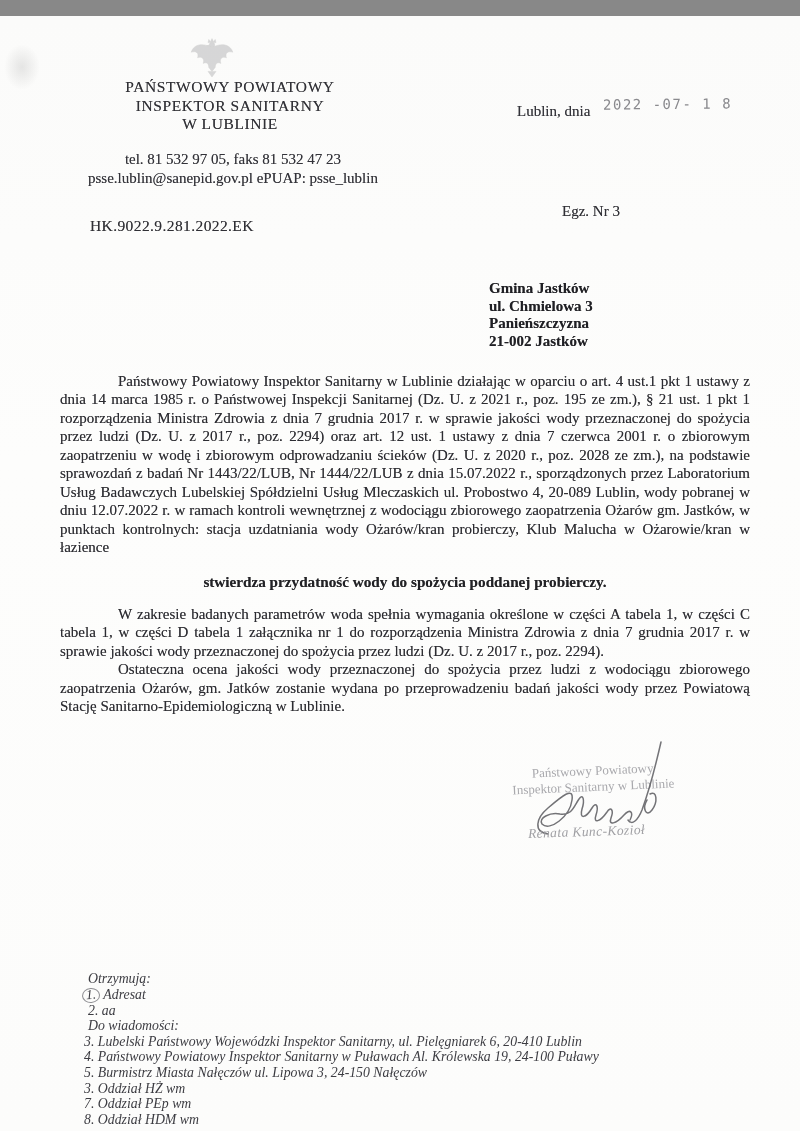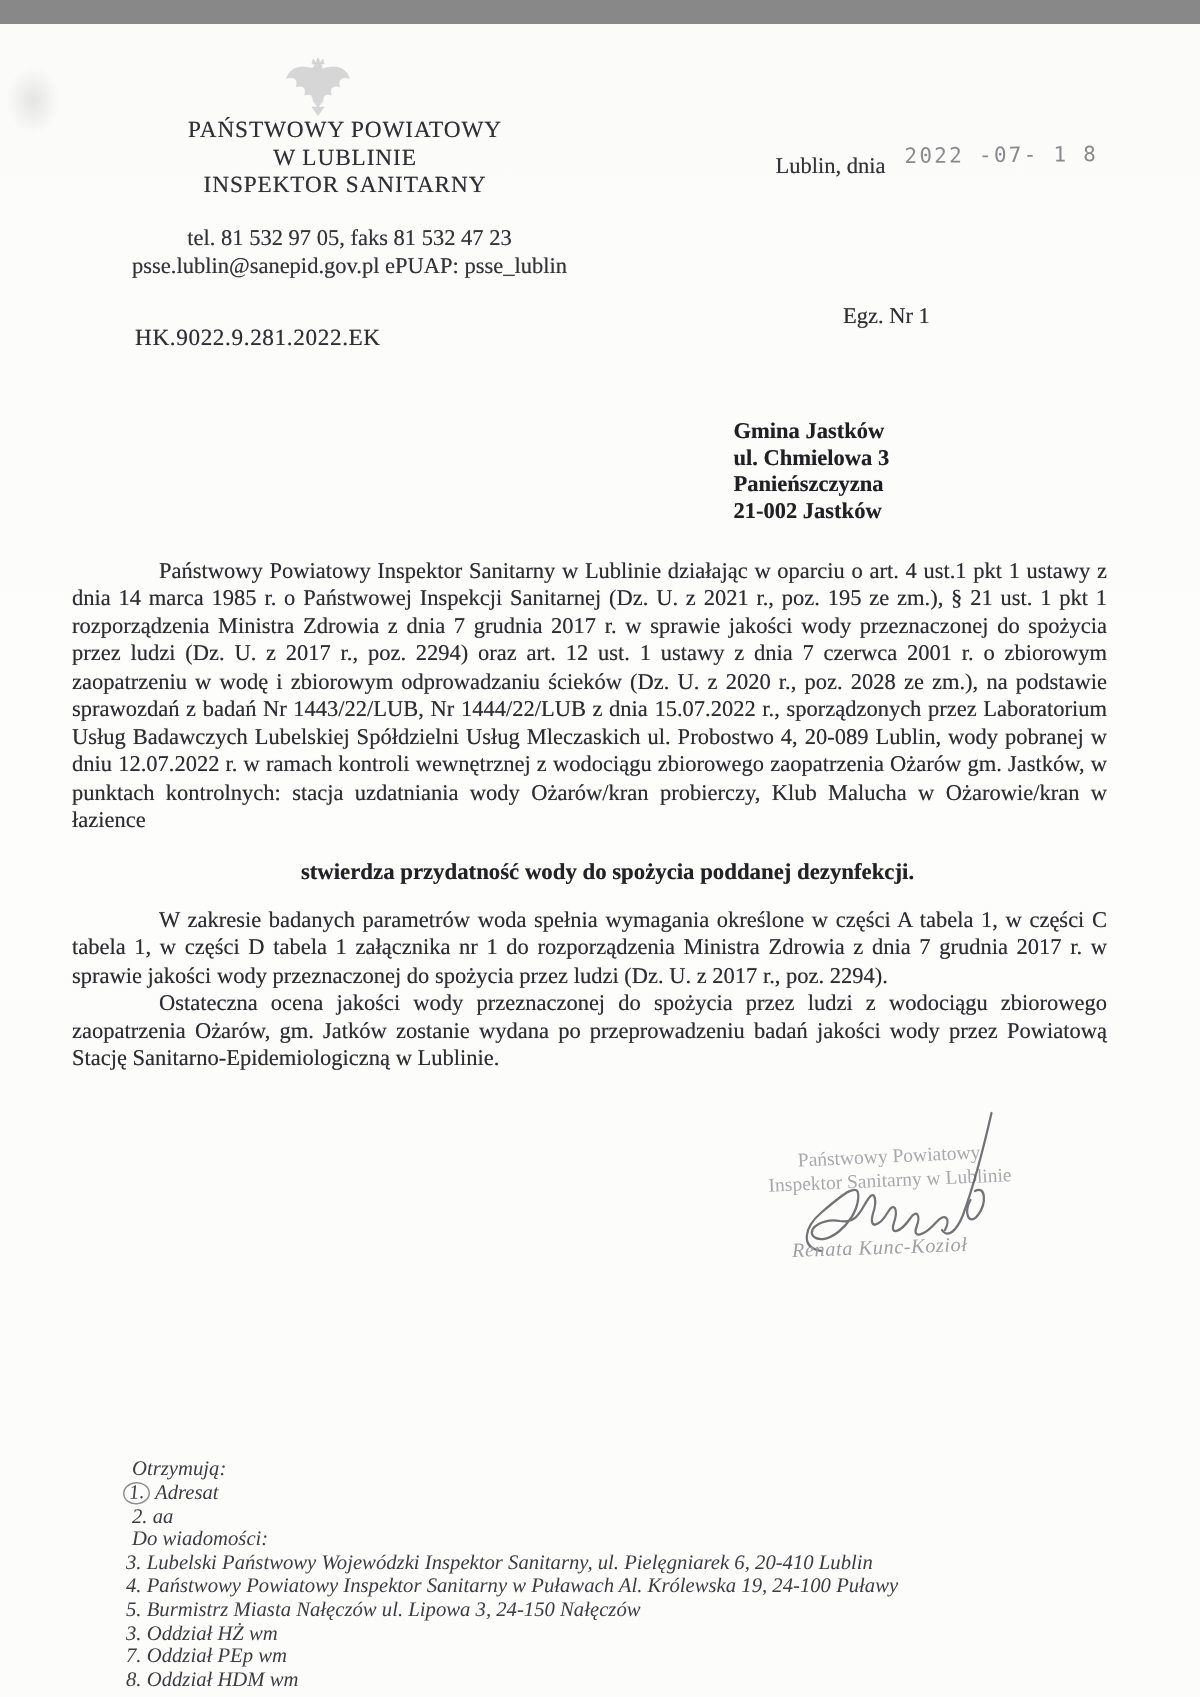--- a/index.html
+++ b/index.html
@@ -28,21 +28,21 @@
     font-size:15px;line-height:18.5px;color:#33333a;}
   .case-number{left:90px;top:201px;font-size:15.5px;letter-spacing:.4px;color:#2f2f35;}
 
   .place-date{left:517px;top:87px;font-size:15px;color:#33333a;}
   .date-stamp{left:603px;top:80px;font-family:"DejaVu Sans Mono",monospace;
     font-size:14px;letter-spacing:1.5px;color:#8a8a8e;transform:rotate(-.6deg);}
   .copy-number{left:562px;top:187px;font-size:15px;color:#303036;}
 
   .recipient{left:489px;top:264px;font-weight:bold;font-size:15px;line-height:17.6px;color:#1f1f24;}
 
-  .body-text{left:48px;width:690px;font-size:15px;line-height:18.45px;
+  .body-text{left:60px;width:690px;font-size:15px;line-height:18.45px;
     text-align:justify;color:#2c2c32;}
   .body-text p{margin:0;text-indent:58px;}
   .para1{top:356px;}
   .statement{left:60px;top:557px;width:690px;text-align:center;
     font-weight:bold;font-size:15.2px;color:#222226;}
   .para23{top:589px;}
   .stamp-block{left:503px;top:747px;width:180px;text-align:center;
     font-size:13px;line-height:15.5px;color:#a9a9ad;transform:rotate(-2.5deg);}
   .signer-name{left:528px;top:808px;font-size:13.5px;font-style:italic;
     color:#a0a0a4;transform:rotate(-2deg);letter-spacing:.4px;}
@@ -74,47 +74,47 @@
         <circle cx="30" cy="11" r="3.4"></circle>
         <path d="M27 11 l-4 1 4 1 z"></path>
         <path d="M30 14 C18 8 7 10 4 20 C10 18 14 21 12 27 C17 25 21 28 19 34 C23 32 26 34 26 39 L30 44 L34 39 C34 34 37 32 41 34 C39 28 43 25 48 27 C46 21 50 18 56 20 C53 10 42 8 30 14 Z"></path>
         <path d="M25 44 h10 l-5 7 z"></path>
       </g>
     </svg>
   </div>
 
   <div class="abs org-block soft">
     <div>PAŃSTWOWY POWIATOWY</div>
+    <div>INSPEKTOR SANITARNY</div>
     <div>W LUBLINIE</div>
-    <div>INSPEKTOR SANITARNY</div>
   </div>
 
   <div class="abs contact-block soft">
     <div>tel. 81 532 97 05, faks  81 532 47 23</div>
     <div>psse.lublin@sanepid.gov.pl ePUAP: psse_lublin</div>
   </div>
 
   <div class="abs case-number soft">HK.9022.9.281.2022.EK</div>
 
   <div class="abs place-date soft">Lublin, dnia</div>
   <div class="abs date-stamp">2022 -07- 1 8</div>
-  <div class="abs copy-number soft">Egz. Nr 1</div>
+  <div class="abs copy-number soft">Egz. Nr 3</div>
 
   <div class="abs recipient soft">
     <div>Gmina Jastków</div>
     <div>ul. Chmielowa 3</div>
     <div>Panieńszczyzna</div>
     <div>21-002 Jastków</div>
   </div>
 
   <div class="abs body-text para1 soft">
     <p>Państwowy Powiatowy Inspektor Sanitarny w Lublinie działając w oparciu o art. 4 ust.1 pkt 1 ustawy z dnia 14 marca 1985 r. o Państwowej Inspekcji Sanitarnej (Dz. U. z 2021 r., poz. 195 ze zm.), § 21 ust. 1 pkt 1 rozporządzenia Ministra Zdrowia z dnia 7 grudnia 2017 r. w sprawie jakości wody przeznaczonej do spożycia przez ludzi (Dz. U. z 2017 r., poz. 2294) oraz art. 12 ust. 1 ustawy z dnia 7 czerwca 2001 r. o zbiorowym zaopatrzeniu w wodę i zbiorowym odprowadzaniu ścieków (Dz. U. z 2020 r., poz. 2028 ze zm.), na podstawie sprawozdań z badań Nr 1443/22/LUB, Nr 1444/22/LUB z dnia 15.07.2022 r., sporządzonych przez Laboratorium Usług Badawczych Lubelskiej Spółdzielni Usług Mleczaskich ul. Probostwo 4, 20-089 Lublin, wody pobranej w dniu 12.07.2022 r. w ramach kontroli wewnętrznej z wodociągu zbiorowego zaopatrzenia Ożarów gm. Jastków, w punktach kontrolnych: stacja uzdatniania wody Ożarów/kran probierczy, Klub Malucha w Ożarowie/kran w łazience</p>
   </div>
 
-  <div class="abs statement soft">stwierdza przydatność wody do spożycia poddanej dezynfekcji.</div>
+  <div class="abs statement soft">stwierdza przydatność wody do spożycia poddanej probierczy.</div>
 
   <div class="abs body-text para23 soft">
     <p>W zakresie badanych parametrów woda spełnia wymagania określone w części A tabela 1, w części C tabela 1, w części D tabela 1 załącznika nr 1 do rozporządzenia Ministra Zdrowia z dnia 7 grudnia 2017 r. w sprawie jakości wody przeznaczonej do spożycia przez ludzi (Dz. U. z 2017 r., poz. 2294).</p>
     <p>Ostateczna ocena jakości wody przeznaczonej do spożycia przez ludzi z wodociągu zbiorowego zaopatrzenia Ożarów, gm. Jatków zostanie wydana po przeprowadzeniu badań jakości wody przez Powiatową Stację Sanitarno-Epidemiologiczną w Lublinie.</p>
   </div>
 
   <div class="abs stamp-block">
     <div>Państwowy Powiatowy</div>
     <div>Inspektor Sanitarny w Lublinie</div>
   </div>

